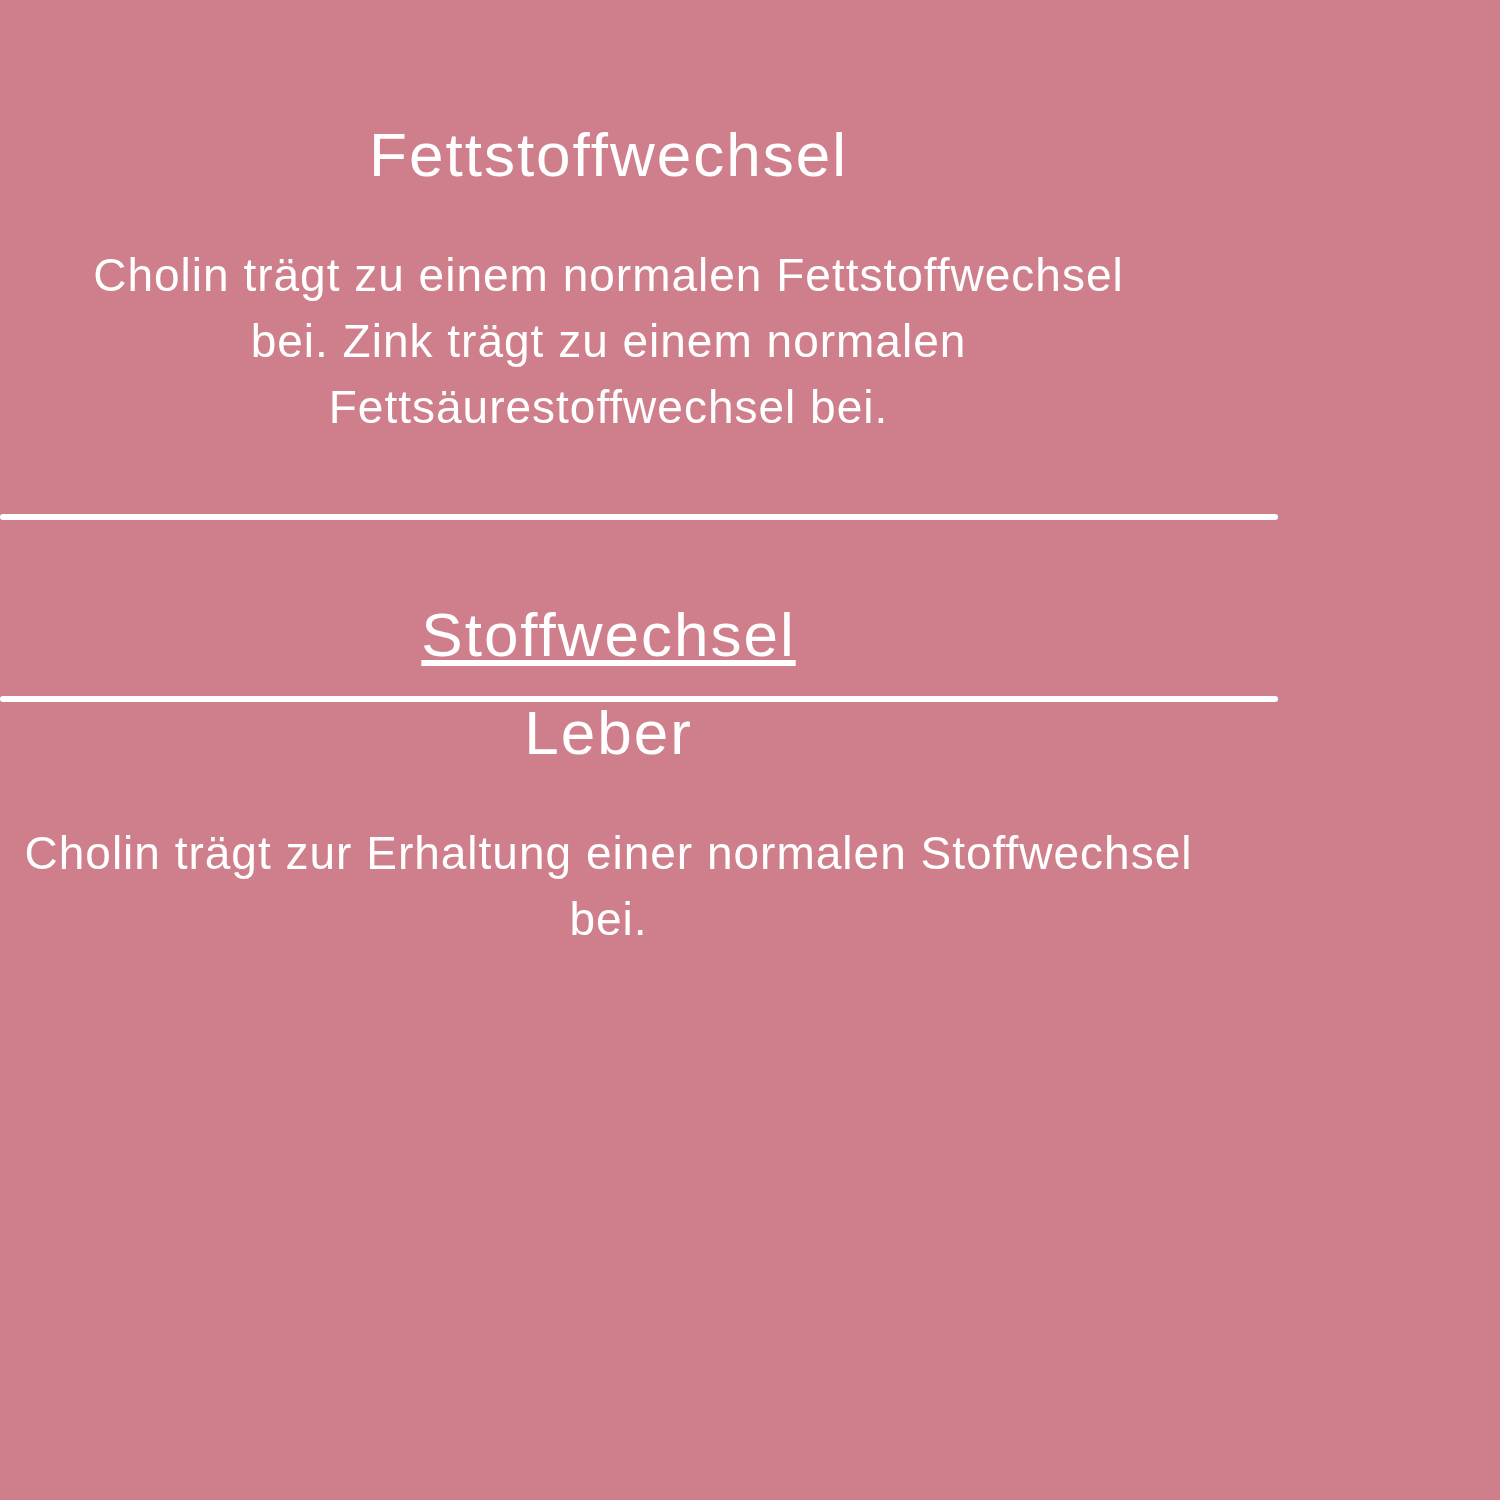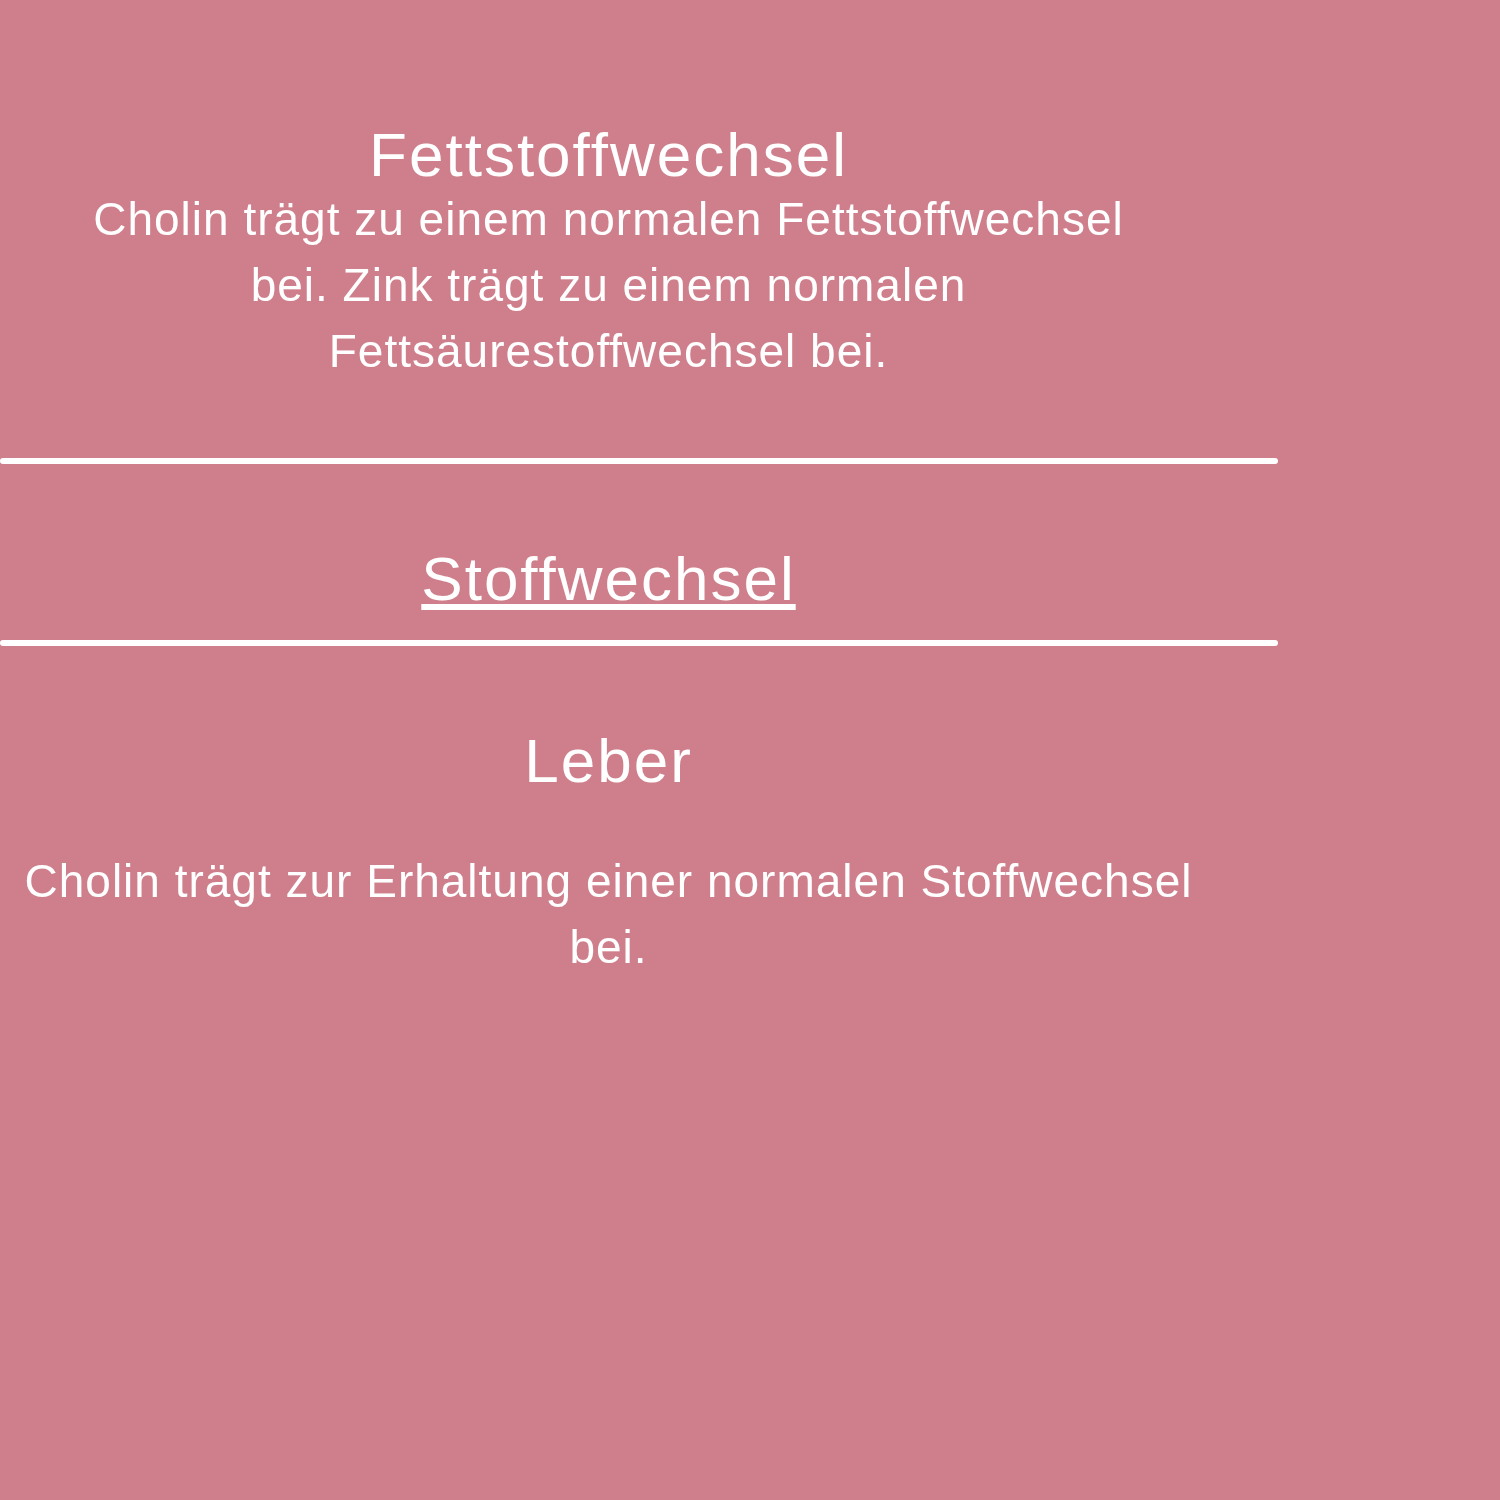--- a/index.html
+++ b/index.html
@@ -32,24 +32,24 @@
   }
   .section-body {
     font-size: 46px;
     line-height: 66px;
     font-weight: 300;
     letter-spacing: 1px;
     margin: 0 auto;
   }
   
   .section-1 .section-heading { padding-top: 124px; }
-  .section-1 .section-body { max-width: 1070px; }
+  .section-1 .section-body { margin-top: 56px; max-width: 1070px; }
   .section-2 .section-heading { padding-top: 84px; text-decoration: underline; }
   .section-2 .section-body { margin-top: 57px; max-width: 1130px; }
-  .section-3 .section-heading { padding-top: 84px; }
+  .section-3 .section-heading { }
   .section-3 .section-body { margin-top: 56px; max-width: 1210px; }
 
   .divider {
     height: 6px;
     width: 1278px;
     margin: 0 auto;
     border-radius: 3px;
   }
   .divider-1 { margin-top: 74px; }
   .divider-2 { margin-top: 30px; }

